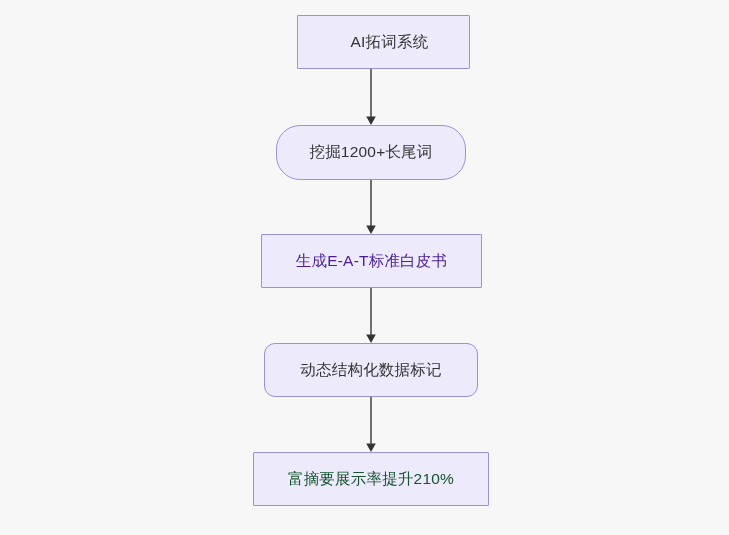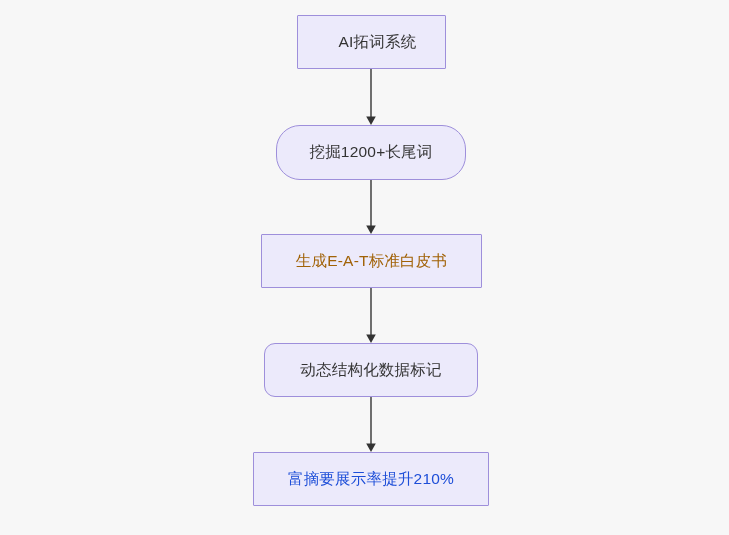--- a/index.html
+++ b/index.html
@@ -75,29 +75,29 @@
       </div>
       <div class="flow-edge" style="left: 363px; top: 397px; width: 16px; height: 55px;">
         <svg width="16" height="55" viewBox="0 0 16 55">
           <line x1="8" y1="0" x2="8" y2="48" stroke="#5f5f5f" stroke-width="1.8"></line>
           <polygon points="8,55 3.2,46.5 12.8,46.5" fill="#333333"></polygon>
         </svg>
       </div>
     </div>
 
   <div id="node-layer">
-      <div class="flow-node" style="left: 297px; top: 15px; width: 149px; height: 54px; background: rgb(236, 234, 251); border-color: rgb(158, 143, 219); color: rgb(51, 51, 51); padding-left: 12px;">
+      <div class="flow-node" style="left: 297px; top: 15px; width: 173px; height: 54px; background: rgb(236, 234, 251); border-color: rgb(158, 143, 219); color: rgb(51, 51, 51); padding-left: 12px;">
         <span class="node-label">AI拓词系统</span>
       </div>
       <div class="flow-node" style="left: 276px; top: 125px; width: 190px; height: 55px; background: rgb(236, 234, 251); border-color: rgb(158, 143, 219); color: rgb(51, 51, 51); border-radius: 24px;">
         <span class="node-label">挖掘1200+长尾词</span>
       </div>
-      <div class="flow-node" style="left: 261px; top: 234px; width: 221px; height: 54px; background: rgb(236, 234, 251); border-color: rgb(158, 143, 219); color: #a16207;">
+      <div class="flow-node" style="left: 261px; top: 234px; width: 221px; height: 54px; background: rgb(236, 234, 251); border-color: rgb(158, 143, 219); color: #4c1d95;">
         <span class="node-label">生成E-A-T标准白皮书</span>
       </div>
       <div class="flow-node" style="left: 264px; top: 343px; width: 214px; height: 54px; background: rgb(236, 234, 251); border-color: rgb(158, 143, 219); color: rgb(51, 51, 51); border-radius: 11px;">
         <span class="node-label">动态结构化数据标记</span>
       </div>
-      <div class="flow-node" style="left: 253px; top: 452px; width: 236px; height: 54px; background: rgb(236, 234, 251); border-color: rgb(158, 143, 219); color: #1d4ed8;">
+      <div class="flow-node" style="left: 253px; top: 452px; width: 236px; height: 54px; background: rgb(236, 234, 251); border-color: rgb(158, 143, 219); color: #14532d;">
         <span class="node-label">富摘要展示率提升210%</span>
       </div>
     </div>
 </div>
 
 </body></html>

